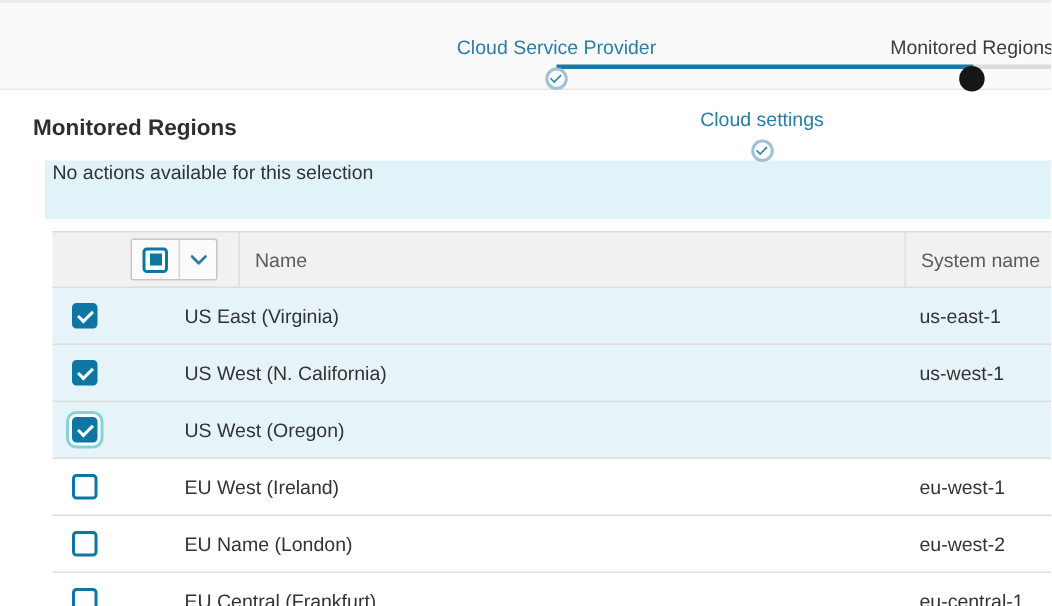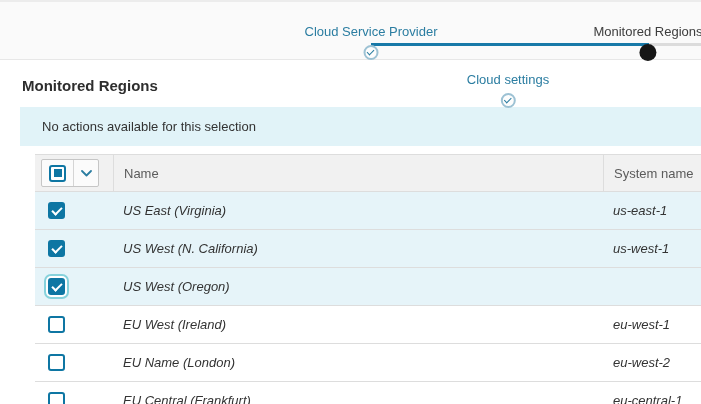--- a/index.html
+++ b/index.html
@@ -30,44 +30,44 @@
     content:""; position:absolute; left:3.5px; top:1px; width:3px; height:6px;
     border:solid #2b7da1; border-width:0 1.5px 1.5px 0; transform:rotate(45deg);
   }
   .step.current .marker {
     width:17px; height:17px; border-radius:50%; background:#161616; margin-top:-1px;
   }
 
   
   .page-title { margin:17px 0 13px 22px; font-size:15px; font-weight:bold; color:#2e2e2e; }
   .info-bar {
-    margin-left:20px; height:39px; background:#e1f3f8;
-    display:flex; align-items:center; padding-left:22px; font-size:13px; color:#333;
+    margin-left:30px; height:39px; background:#e1f3f8;
+    display:flex; align-items:flex-start; padding-left:5px; font-size:13px; color:#333;
   }
 
   
   .region-table { margin:8px 0 0 35px; width:666px; font-size:13px; }
   .thead {
     display:flex; align-items:center; height:38px; background:#f1f1f1;
-    border-top:1px solid #ddd; border-bottom:1px solid #ddd; color:#5b5b5b;
+    border-top:1px solid #ddd; border-bottom:1px solid #ddd; color:#5b5b5b;padding-left:46px;
   }
   .cell-cb { width:78px; flex:none; display:flex; align-items:center; }
   .cell-name { flex:1; padding-left:10px; }
   .cell-system { width:98px; flex:none; padding-left:10px; white-space:nowrap; }
   .thead .cell-name, .thead .cell-system { border-left:1px solid #ddd; align-self:stretch; display:flex; align-items:center; }
 
   .select-group {
     margin-left:6px; height:28px; display:flex; align-items:center;
     border:1px solid #c6c6c6; border-radius:2px; background:#fbfbfb;
   }
   .select-group .cb { margin:0 7px; }
   .select-group .vdiv { width:1px; height:26px; background:#d5d5d5; }
   .chev-btn { width:24px; display:flex; align-items:center; justify-content:center; cursor:pointer; }
 
-  .trow { display:flex; align-items:center; height:38px; border-bottom:1px solid #ddd; background:#fff; cursor:pointer;font-style:italic; }
+  .trow { display:flex; align-items:center; height:38px; border-bottom:1px solid #ddd; background:#fff; cursor:pointer; }
   .trow.selected { background:#e6f4f9; }
   .trow .cb { margin-left:13px; }
 
   
   .cb {
     position:relative; width:17px; height:17px; flex:none;
     border:2px solid #0e76a3; border-radius:3px; background:#fff; cursor:pointer;
   }
   .cb.checked { background:#0e76a3; }
   .cb.checked::after {

